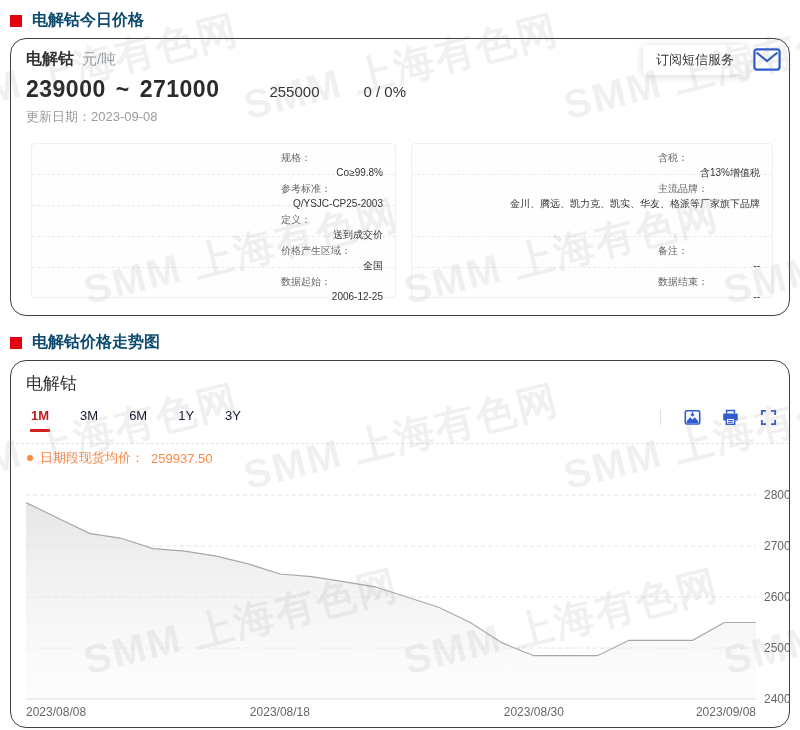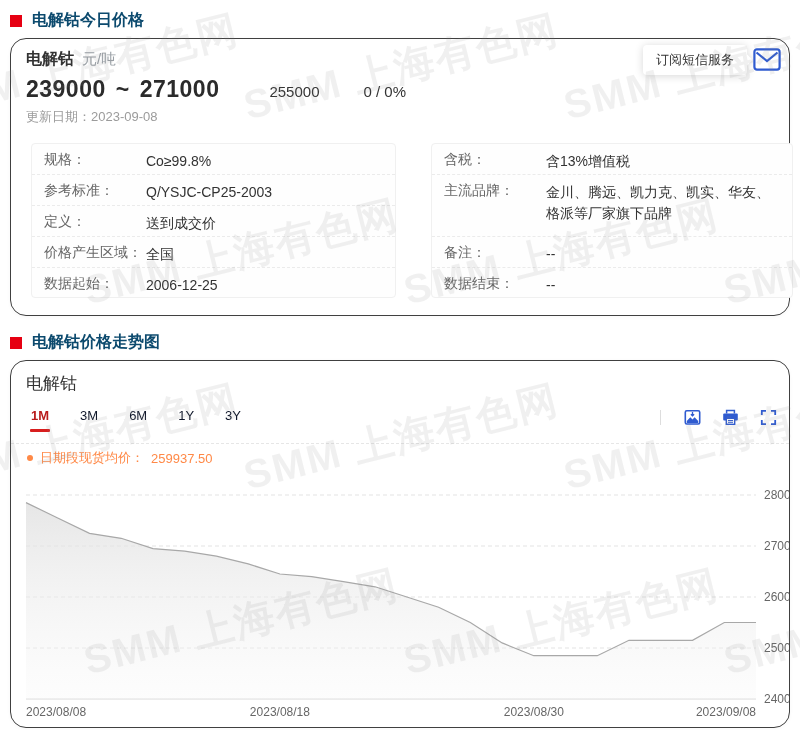--- a/index.html
+++ b/index.html
@@ -34,23 +34,23 @@
   .price-row{position:absolute;left:15px;top:37px;display:flex;align-items:baseline;}
   .price-main{font-size:23px;font-weight:bold;color:#2b2b2b;letter-spacing:.5px;}
   .price-sep{margin:0 10px;}
   .price-avg{margin-left:50px;font-size:15px;color:#333;}
   .price-change{margin-left:44px;font-size:15px;color:#333;}
   .update-row{position:absolute;left:15px;top:69px;font-size:13px;color:#9b9b9b;}
 
   .info-box{position:absolute;top:104px;height:155px;box-sizing:border-box;
     border:1px solid #f0f0f0;border-radius:4px;background:#fefefe;}
   #info-left{left:20px;width:365px;}
-  #info-right{left:420px;width:362px;}
-  .irow{display:flex;align-items:flex-start;height:31px;box-sizing:border-box;
-    padding:7px 12px 0 12px;border-bottom:1px dashed #ebebeb;font-size:14px;}
+  #info-right{left:400px;width:362px;}
+  .irow{display:flex;align-items:flex-end;height:31px;box-sizing:border-box;
+    padding:7px 12px 0 12px;border-bottom:1px dashed #ebebeb;font-size:10px;flex-direction:column;}
   .irow.tall{height:62px;}
   .irow:last-child{border-bottom:none;}
   .ilabel{width:102px;flex-shrink:0;color:#666;}
   .ivalue{color:#333;line-height:1.5;}
 
   
   .chart-title{position:absolute;left:15px;top:11px;font-size:17px;color:#333;}
   .tabs{position:absolute;left:20px;top:47px;display:flex;gap:31px;font-size:13px;}
   .tab{color:#0f172a;cursor:pointer;position:relative;}
   .tab.active{color:#b91c1c;font-weight:bold;}

